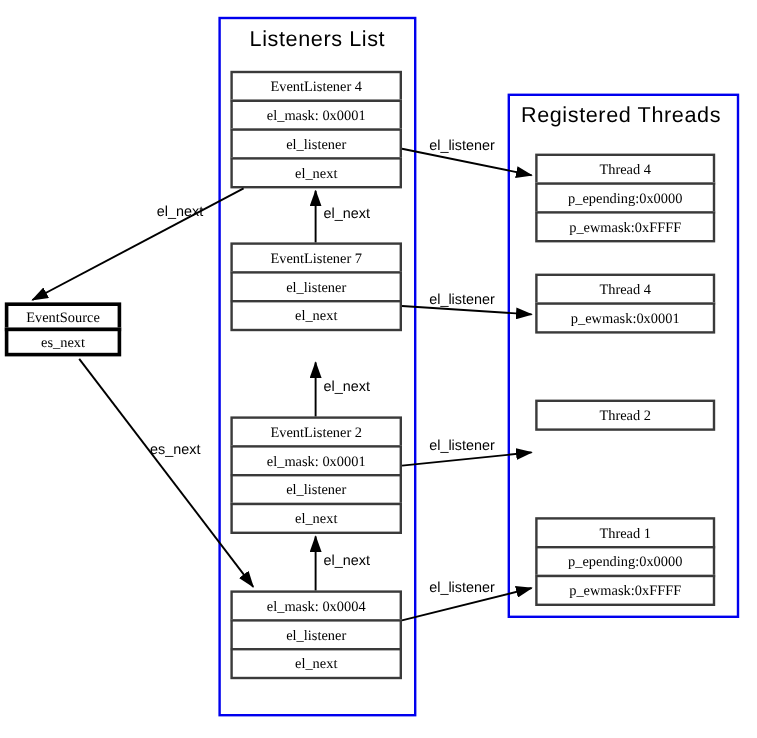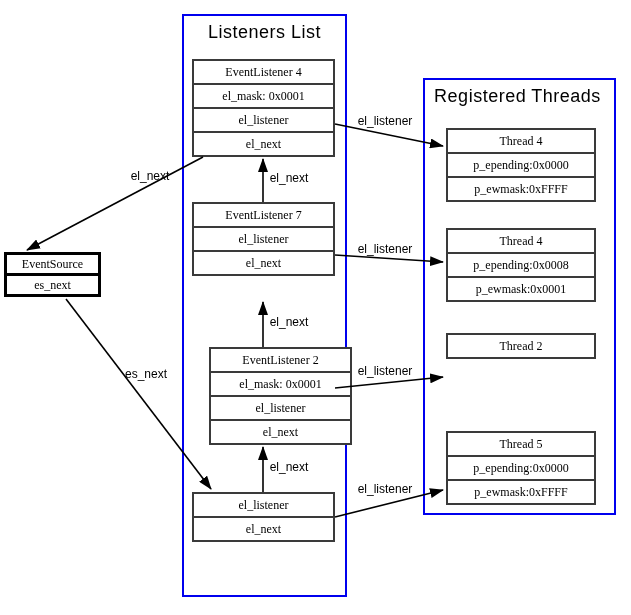--- a/index.html
+++ b/index.html
@@ -47,21 +47,21 @@
     background: #ffffff;
     white-space: nowrap;
     overflow: hidden;
     font-family: Liberation Serif, serif;
   }
   .node .row:first-child { margin-top: 0; }
 
   .el-node { width: 143px; }
   #el4 { left: 192px; top: 59px;  }
   #el3 { left: 192px; top: 202px; }
-  #el2 { left: 209px; top: 347px; }
+  #el2 { left: 192px; top: 347px; }
   #el1 { left: 192px; top: 492px; }
 
   .th-node { width: 150px; }
   #t4 { left: 446px; top: 128px; }
   #t3 { left: 446px; top: 228px; }
   #t2 { left: 446px; top: 333px; }
   #t1 { left: 446px; top: 431px; }
 
   #event-source { left: 4px; top: 252px; width: 97px; }
   #event-source .row {
@@ -113,39 +113,39 @@
     <div class="row">el_listener</div>
     <div class="row">el_next</div>
   </div>
   <div id="el2" class="node el-node">
     <div class="row">EventListener 2</div>
     <div class="row">el_mask: 0x0001</div>
     <div class="row">el_listener</div>
     <div class="row">el_next</div>
   </div>
   <div id="el1" class="node el-node">
+    <div class="row">el_mask: 0x0004</div>
     <div class="row">el_listener</div>
     <div class="row">el_next</div>
   </div>
 
   <div id="t4" class="node th-node">
     <div class="row">Thread 4</div>
     <div class="row">p_epending:0x0000</div>
     <div class="row">p_ewmask:0xFFFF</div>
   </div>
   <div id="t3" class="node th-node">
     <div class="row">Thread 4</div>
-    <div class="row">p_epending:0x0008</div>
     <div class="row">p_ewmask:0x0001</div>
   </div>
   <div id="t2" class="node th-node">
     <div class="row">Thread 2</div>
   </div>
   <div id="t1" class="node th-node">
-    <div class="row">Thread 5</div>
+    <div class="row">Thread 1</div>
     <div class="row">p_epending:0x0000</div>
     <div class="row">p_ewmask:0xFFFF</div>
   </div>
 
   <div class="edge-label" style="left:150px; top:176px;">el_next</div>
   <div class="edge-label" style="left:146px; top:374px;">es_next</div>
   <div class="edge-label" style="left:289px; top:178px;">el_next</div>
   <div class="edge-label" style="left:289px; top:322px;">el_next</div>
   <div class="edge-label" style="left:289px; top:467px;">el_next</div>
   <div class="edge-label" style="left:385px; top:121px;">el_listener</div>

